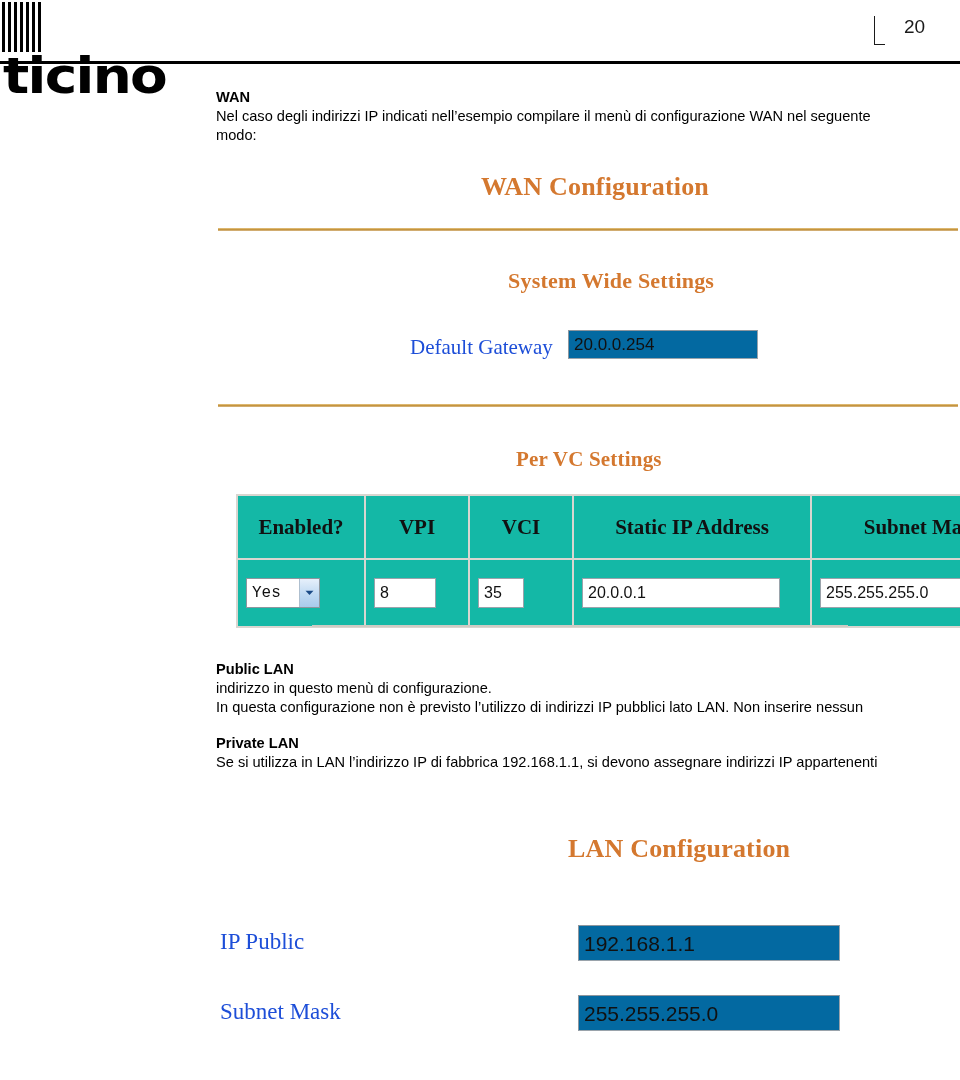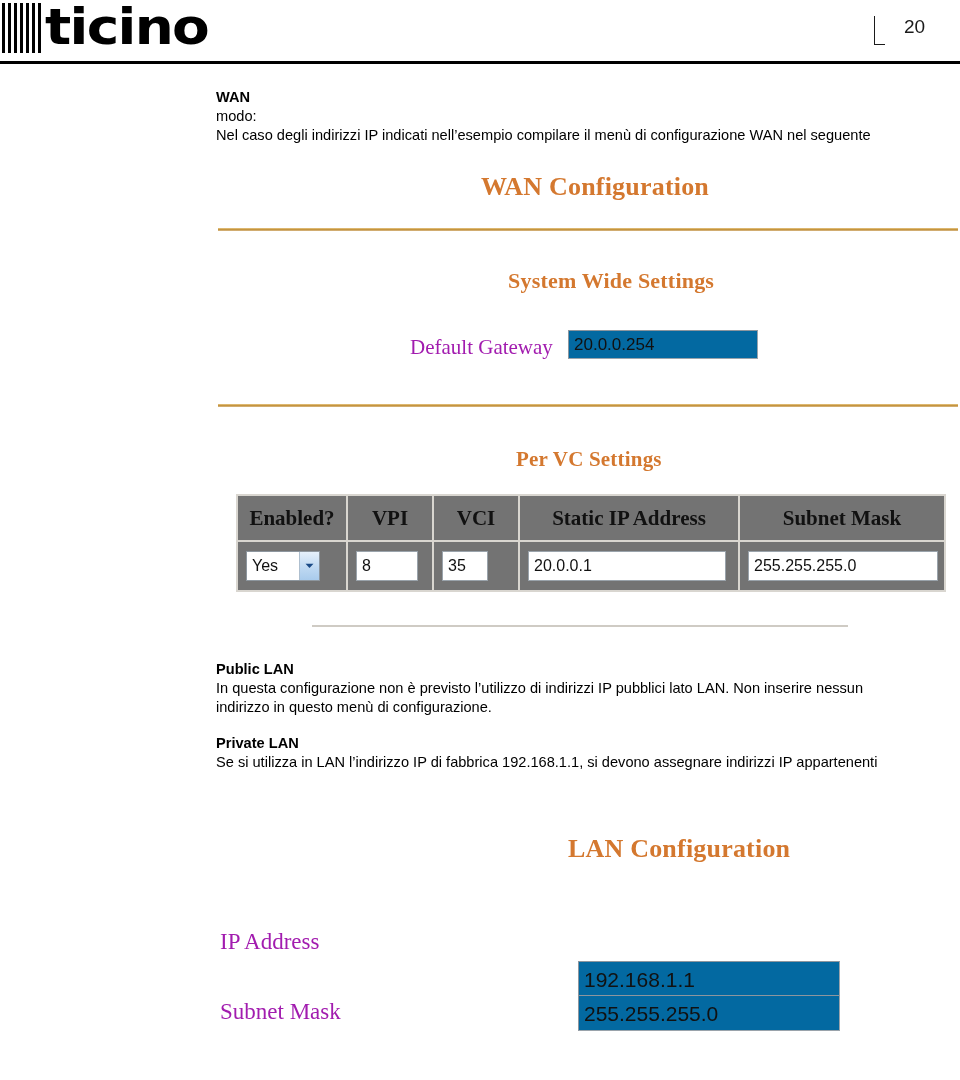--- a/index.html
+++ b/index.html
@@ -23,21 +23,22 @@
     left: 0; top: 0;
     width: 960px;
     height: 70px;
   }
   #brand-logo {
     position: absolute;
     left: 2px;
     top: 2px;
     height: 52px;
     display: flex;
-    align-items: center;
+    align-items: flex-start;
+    flex-direction: column;
   }
   .logo-bars {
     display: flex;
     align-items: flex-end;
     height: 50px;
     margin-right: 0px;
   }
   .logo-bars i {
     display: block;
     width: 3px;
@@ -140,21 +141,21 @@
   .faint-rule {
     position: absolute;
     height: 2px;
     background: #cfcbc4;
   }
   .shot-label {
     position: absolute;
     font-family: "Liberation Serif", serif;
     font-size: 21px;
     line-height: 24px;
-    color: #a21caf;
+    color: #1d4ed8;
     white-space: nowrap;
   }
   .shot-input {
     position: absolute;
     box-sizing: border-box;
     background: #0369a1;
     border: 1px solid #9aa3ab;
     border-top-color: #8d969e;
     border-left-color: #8d969e;
     font-family: "Liberation Sans", sans-serif;
@@ -185,22 +186,22 @@
     top: 336px;
     width: 704px;
     border-collapse: separate;
     border-spacing: 0;
     border: 1px solid #d9d6d0;
     background: #ffffff;
     table-layout: fixed;
   }
   #pervc-table td {
     border: 1px solid #d9d6d0;
-    background: #737373;
-    padding: 0;
+    background: #14b8a6;
+    padding: 9px;
     vertical-align: middle;
   }
   #pervc-table .th-cell {
     height: 44px;
     text-align: center;
     font-family: "Liberation Serif", serif;
     font-weight: 700;
     font-size: 21px;
     color: #111;
   }
@@ -240,41 +241,41 @@
     background: #ffffff;
     display: flex;
     align-items: stretch;
     overflow: hidden;
   }
   .xp-select .sel-value {
     flex: 1 1 auto;
     display: flex;
     align-items: center;
     padding-left: 5px;
-    font-family: Liberation Sans, sans-serif;
+    font-family: Liberation Mono, monospace;
     font-size: 16px;
     color: #111;
   }
   .xp-select .sel-arrow {
     flex: 0 0 19px;
     background: linear-gradient(to bottom, #e6f0fb 0%, #bfd9f2 55%, #a9cbec 100%);
     border-left: 1px solid #aebfcf;
     display: flex;
     align-items: center;
     justify-content: center;
   }
   .xp-select .sel-arrow svg { display: block; }
 
   #pervc-underline { left: 96px; top: 467px; width: 536px; }
 
   
   #lan-shot { left: 190px; top: 812px; width: 770px; height: 268px; }
   #lan-title { left: 378px; top: 22px; font-size: 26px; }
   #lan-ip-label { left: 30px; top: 118px; font-size: 23px; }
-  #lan-ip-input { left: 388px; top: 113px; width: 262px; height: 36px; font-size: 21px; margin-top: 36px; }
+  #lan-ip-input { left: 388px; top: 113px; width: 262px; height: 36px; font-size: 21px; }
   #lan-mask-label { left: 30px; top: 188px; font-size: 23px; }
   #lan-mask-input { left: 388px; top: 183px; width: 262px; height: 36px; font-size: 21px; }
 </style>
 </head>
 <body>
 
 <div id="page-header">
 
   <div id="brand-logo">
     <span class="logo-bars">
@@ -292,22 +293,22 @@
   <div id="header-rule"></div>
 
   <div id="page-number-box">
     <div id="page-number-corner"></div>
     <div id="page-number-value">20</div>
   </div>
 </div>
 
 <div class="copy-block" id="intro-block">
   <p class="hd">WAN</p>
+  <p>Nel caso degli indirizzi IP indicati nell’esempio compilare il menù di configurazione WAN nel seguente</p>
   <p>modo:</p>
-  <p>Nel caso degli indirizzi IP indicati nell’esempio compilare il menù di configurazione WAN nel seguente</p>
 </div>
 
 <div class="shot" id="wan-shot">
 
   <div class="shot-heading" id="wan-title">WAN Configuration</div>
 
   <div class="gold-rule" id="wan-rule-1"></div>
 
   <div class="shot-heading" id="wan-subtitle-system">System Wide Settings</div>
 
@@ -353,28 +354,28 @@
       </td>
     </tr>
   </tbody>
     </table>
 
   <div class="faint-rule" id="pervc-underline"></div>
 </div>
 
 <div class="copy-block" id="lan-notes-block">
   <p class="hd">Public LAN</p>
+  <p>indirizzo in questo menù di configurazione.</p>
   <p>In questa configurazione non è previsto l’utilizzo di indirizzi IP pubblici lato LAN. Non inserire nessun</p>
-  <p>indirizzo in questo menù di configurazione.</p>
   <div class="copy-gap"></div>
   <p class="hd">Private LAN</p>
   <p>Se si utilizza in LAN l’indirizzo IP di fabbrica 192.168.1.1, si devono assegnare indirizzi IP appartenenti</p>
 </div>
 
 <div class="shot" id="lan-shot">
   <div class="shot-heading" id="lan-title">LAN Configuration</div>
 
-  <div class="shot-label" id="lan-ip-label">IP Address</div>
+  <div class="shot-label" id="lan-ip-label">IP Public</div>
   <div class="shot-input" id="lan-ip-input">192.168.1.1</div>
 
   <div class="shot-label" id="lan-mask-label">Subnet Mask</div>
   <div class="shot-input" id="lan-mask-input">255.255.255.0</div>
 </div>
 
 </body></html>

